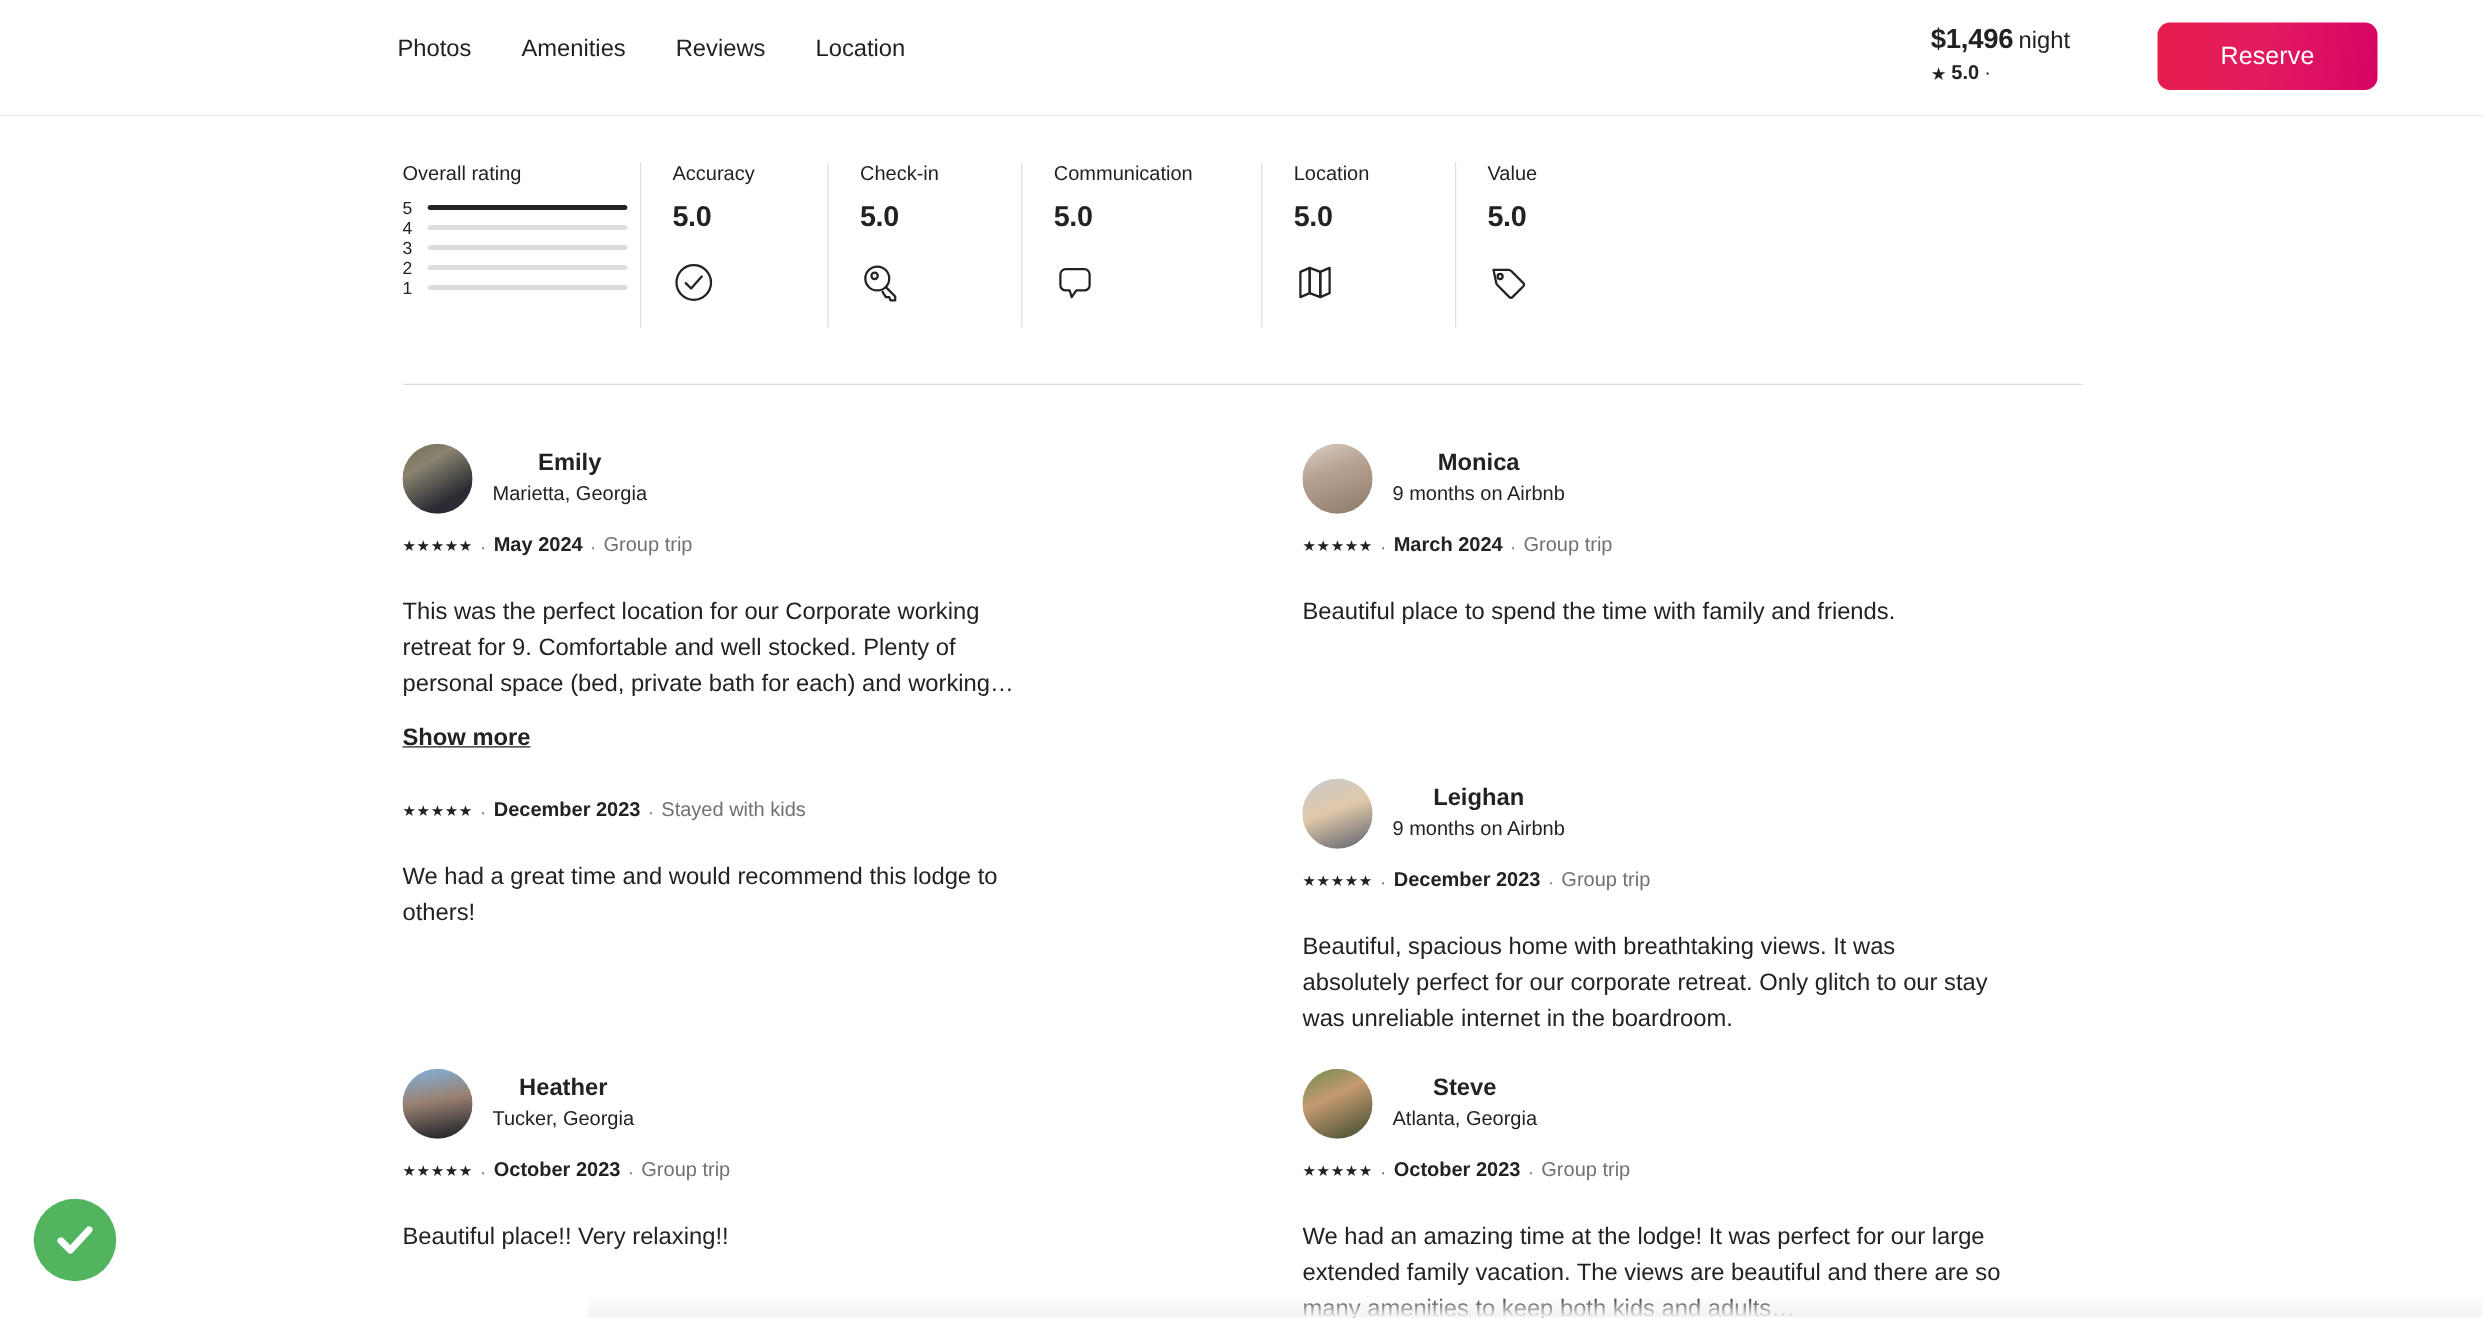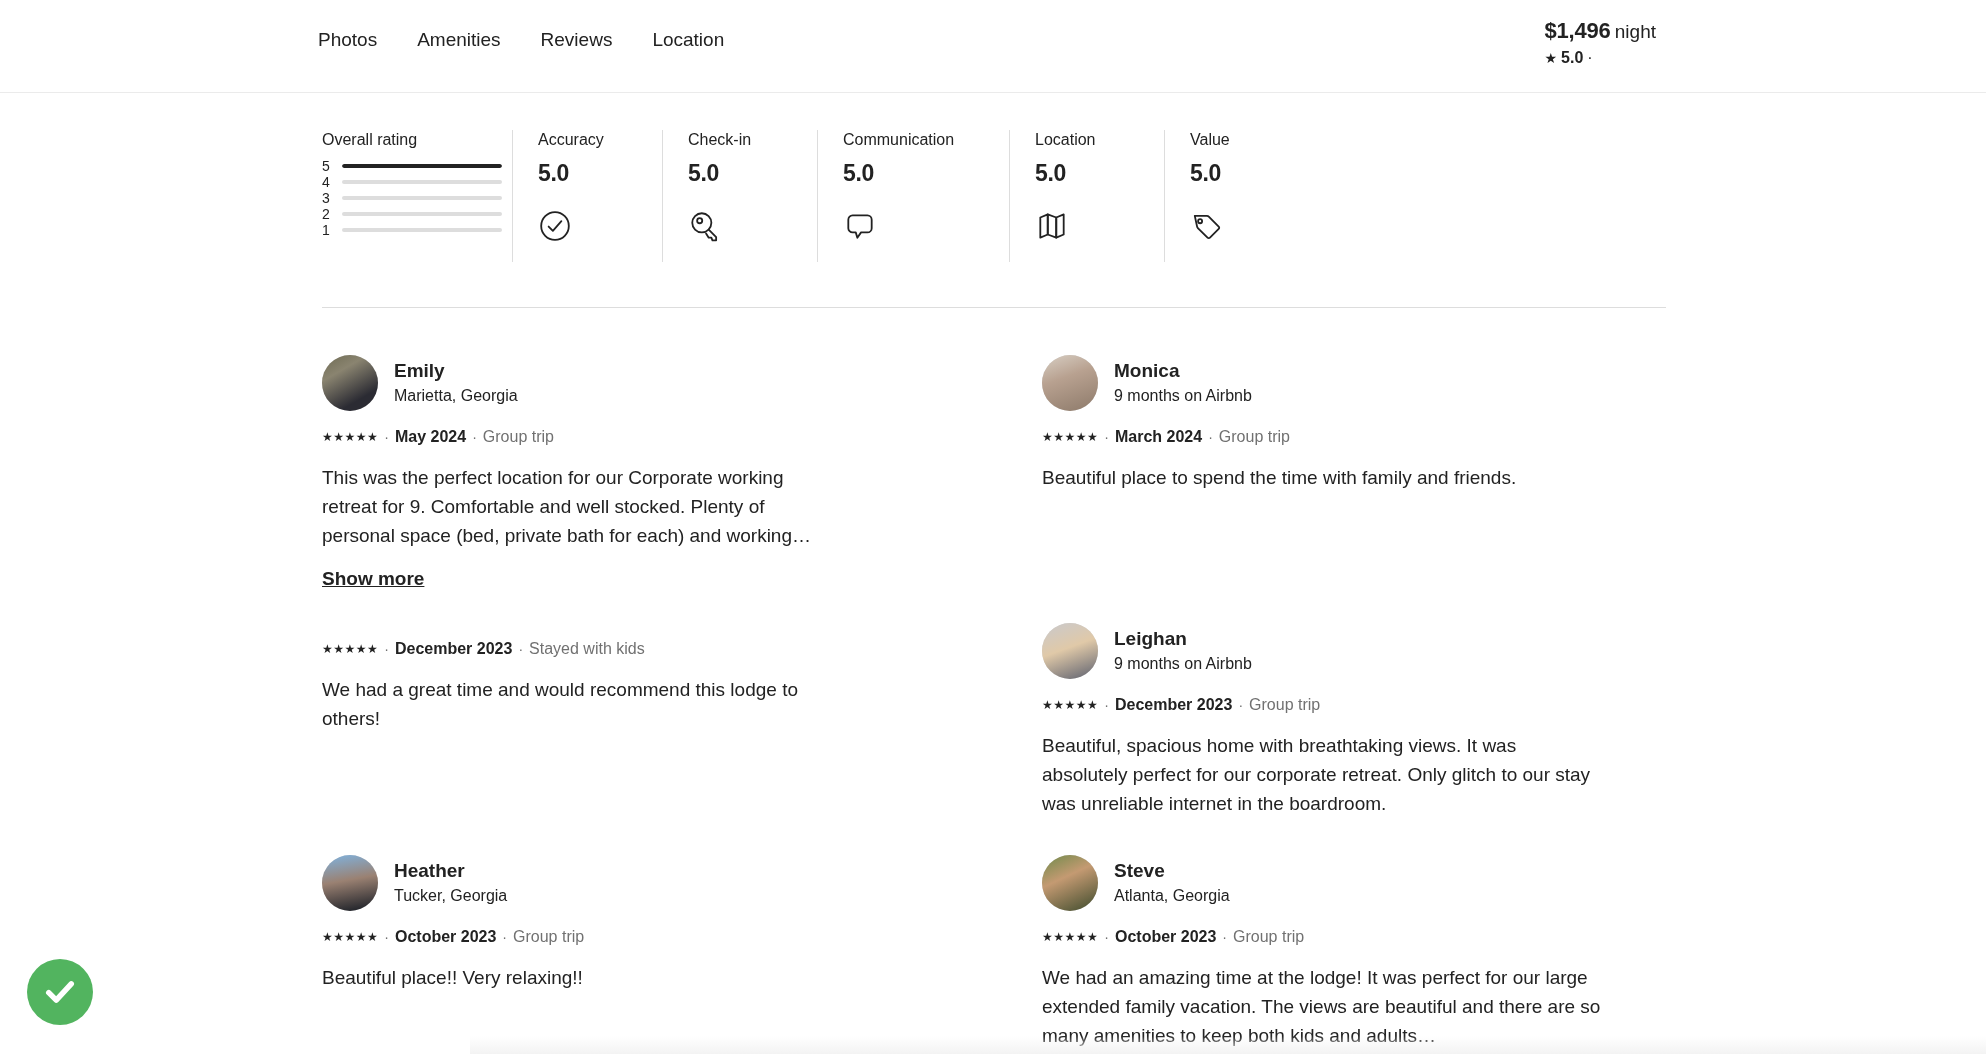--- a/index.html
+++ b/index.html
@@ -107,32 +107,32 @@
   }
   .review { position: relative; }
   .rv-head { display: flex; align-items: center; gap: 16px; height: 56px; }
   .avatar {
     width: 56px; height: 56px; border-radius: 50%;
     flex: none; overflow: hidden; position: relative;
     background: #d8d8d8;
   }
   .avatar .av-inner { position:absolute; inset:0; }
   .rv-names { display:flex; flex-direction: column; justify-content:center; }
-  .rv-name { font-size: 19px; font-weight: bold; color:#222; line-height: 24px; }
+  .rv-name { font-size: 19px; font-weight: bold; color:#222; line-height: 24px; text-align: center; }
   .rv-sub  { font-size: 16px; color:#222; line-height: 22px; margin-top:2px; }
   .rv-meta {
     margin-top: 16px; display: flex; align-items: center; gap: 6px;
     font-size: 15px; color:#222; line-height: 20px;
   }
   .rv-stars { font-size: 12px; letter-spacing: 0.5px; color:#222; }
   .rv-dot { color:#717171; font-size: 14px; }
   .rv-date { font-weight: bold; font-size: 16px; color:#222; }
   .rv-type { color: #717171; font-size: 16px; }
   .rv-text {
-    margin-top: 16px; font-size: 19px; line-height: 29px; color:#222;
+    margin-top: 28px; font-size: 19px; line-height: 29px; color:#222;
     max-width: 520px;
   }
   .show-more {
     display: inline-block; margin-top: 18px;
     font-size: 19px; color:#222; font-weight: bold;
     text-decoration: underline; cursor: pointer; background:none; border:none;
     font-family: "Liberation Sans", sans-serif; padding:0;
   }
 
   
@@ -169,20 +169,21 @@
         <span class="price-unit">night</span>
       </div>
       <div class="price-meta">
         <span class="star">★</span>
         <span class="val">5.0</span>
         <span class="sep">·</span>
         <span class="reviews">14 reviews</span>
       </div>
     </div>
 
+    <button class="reserve-btn">Reserve</button>
   </div>
 
   <div class="ratings">
 
     <div class="rating-col first overall">
       <div class="rc-title">Overall rating</div>
       <div class="bars">
         <div class="bar-row">
           <span class="bar-label">5</span>
           <span class="bar-track">

